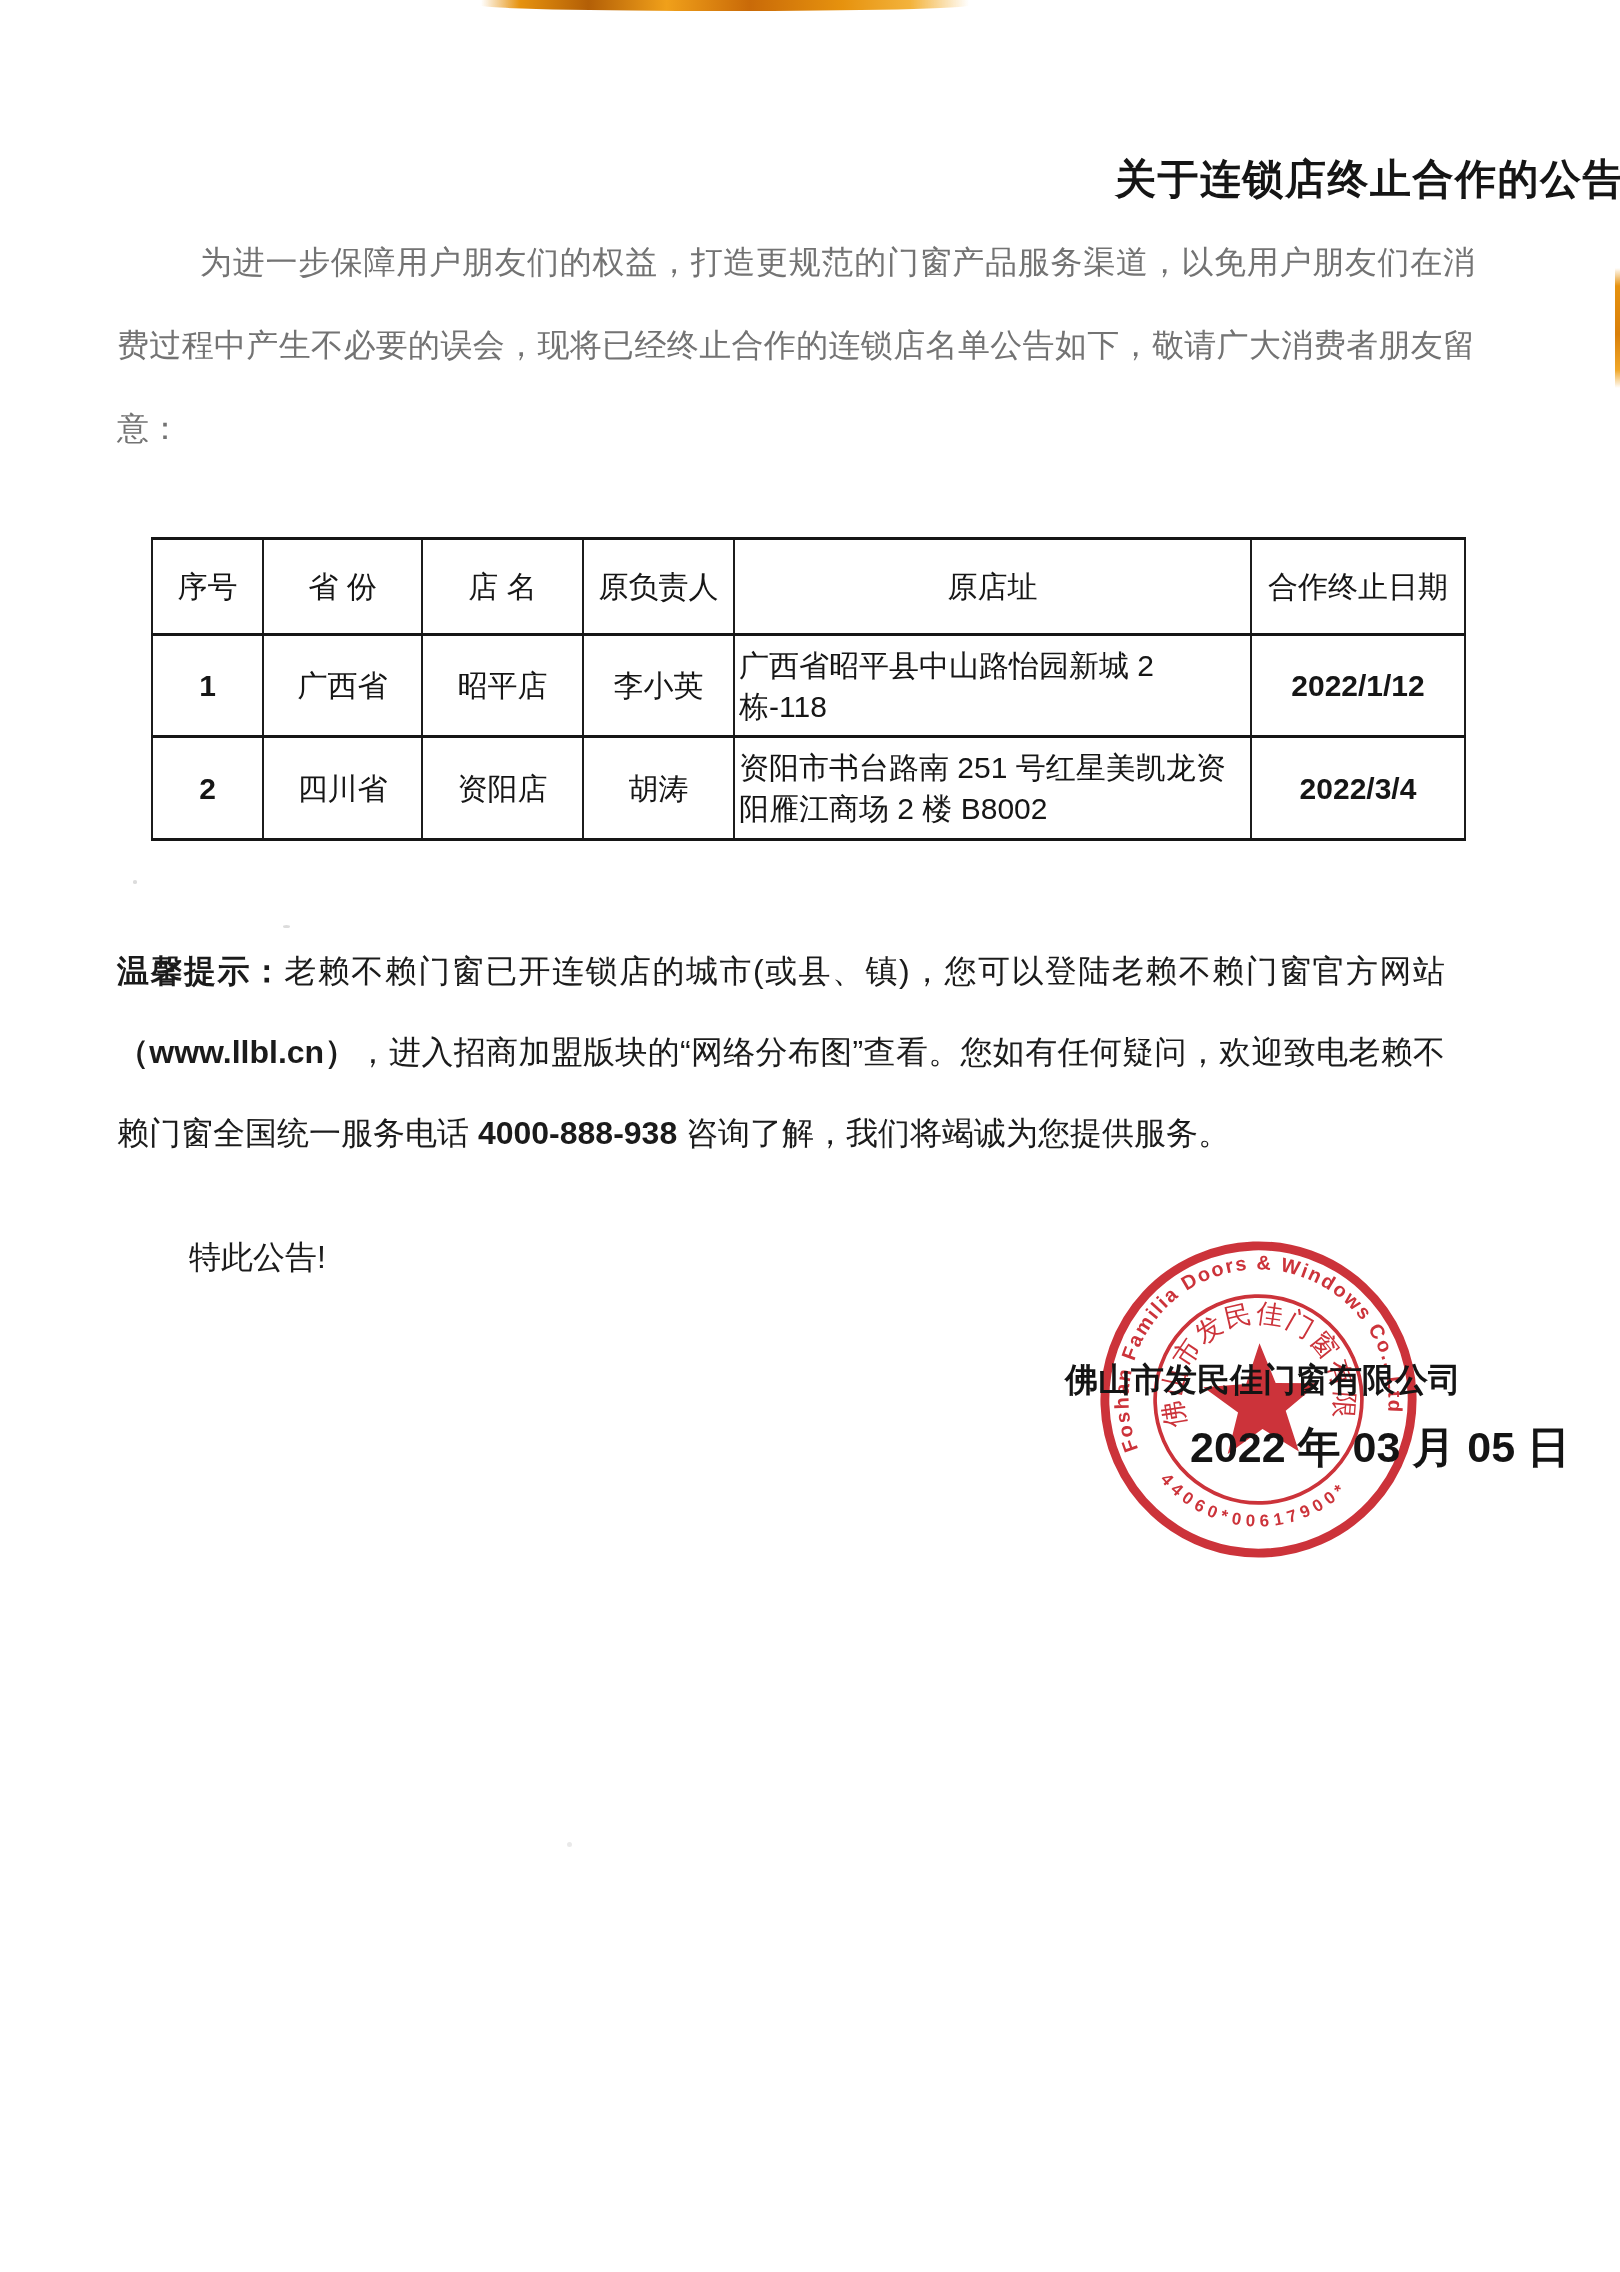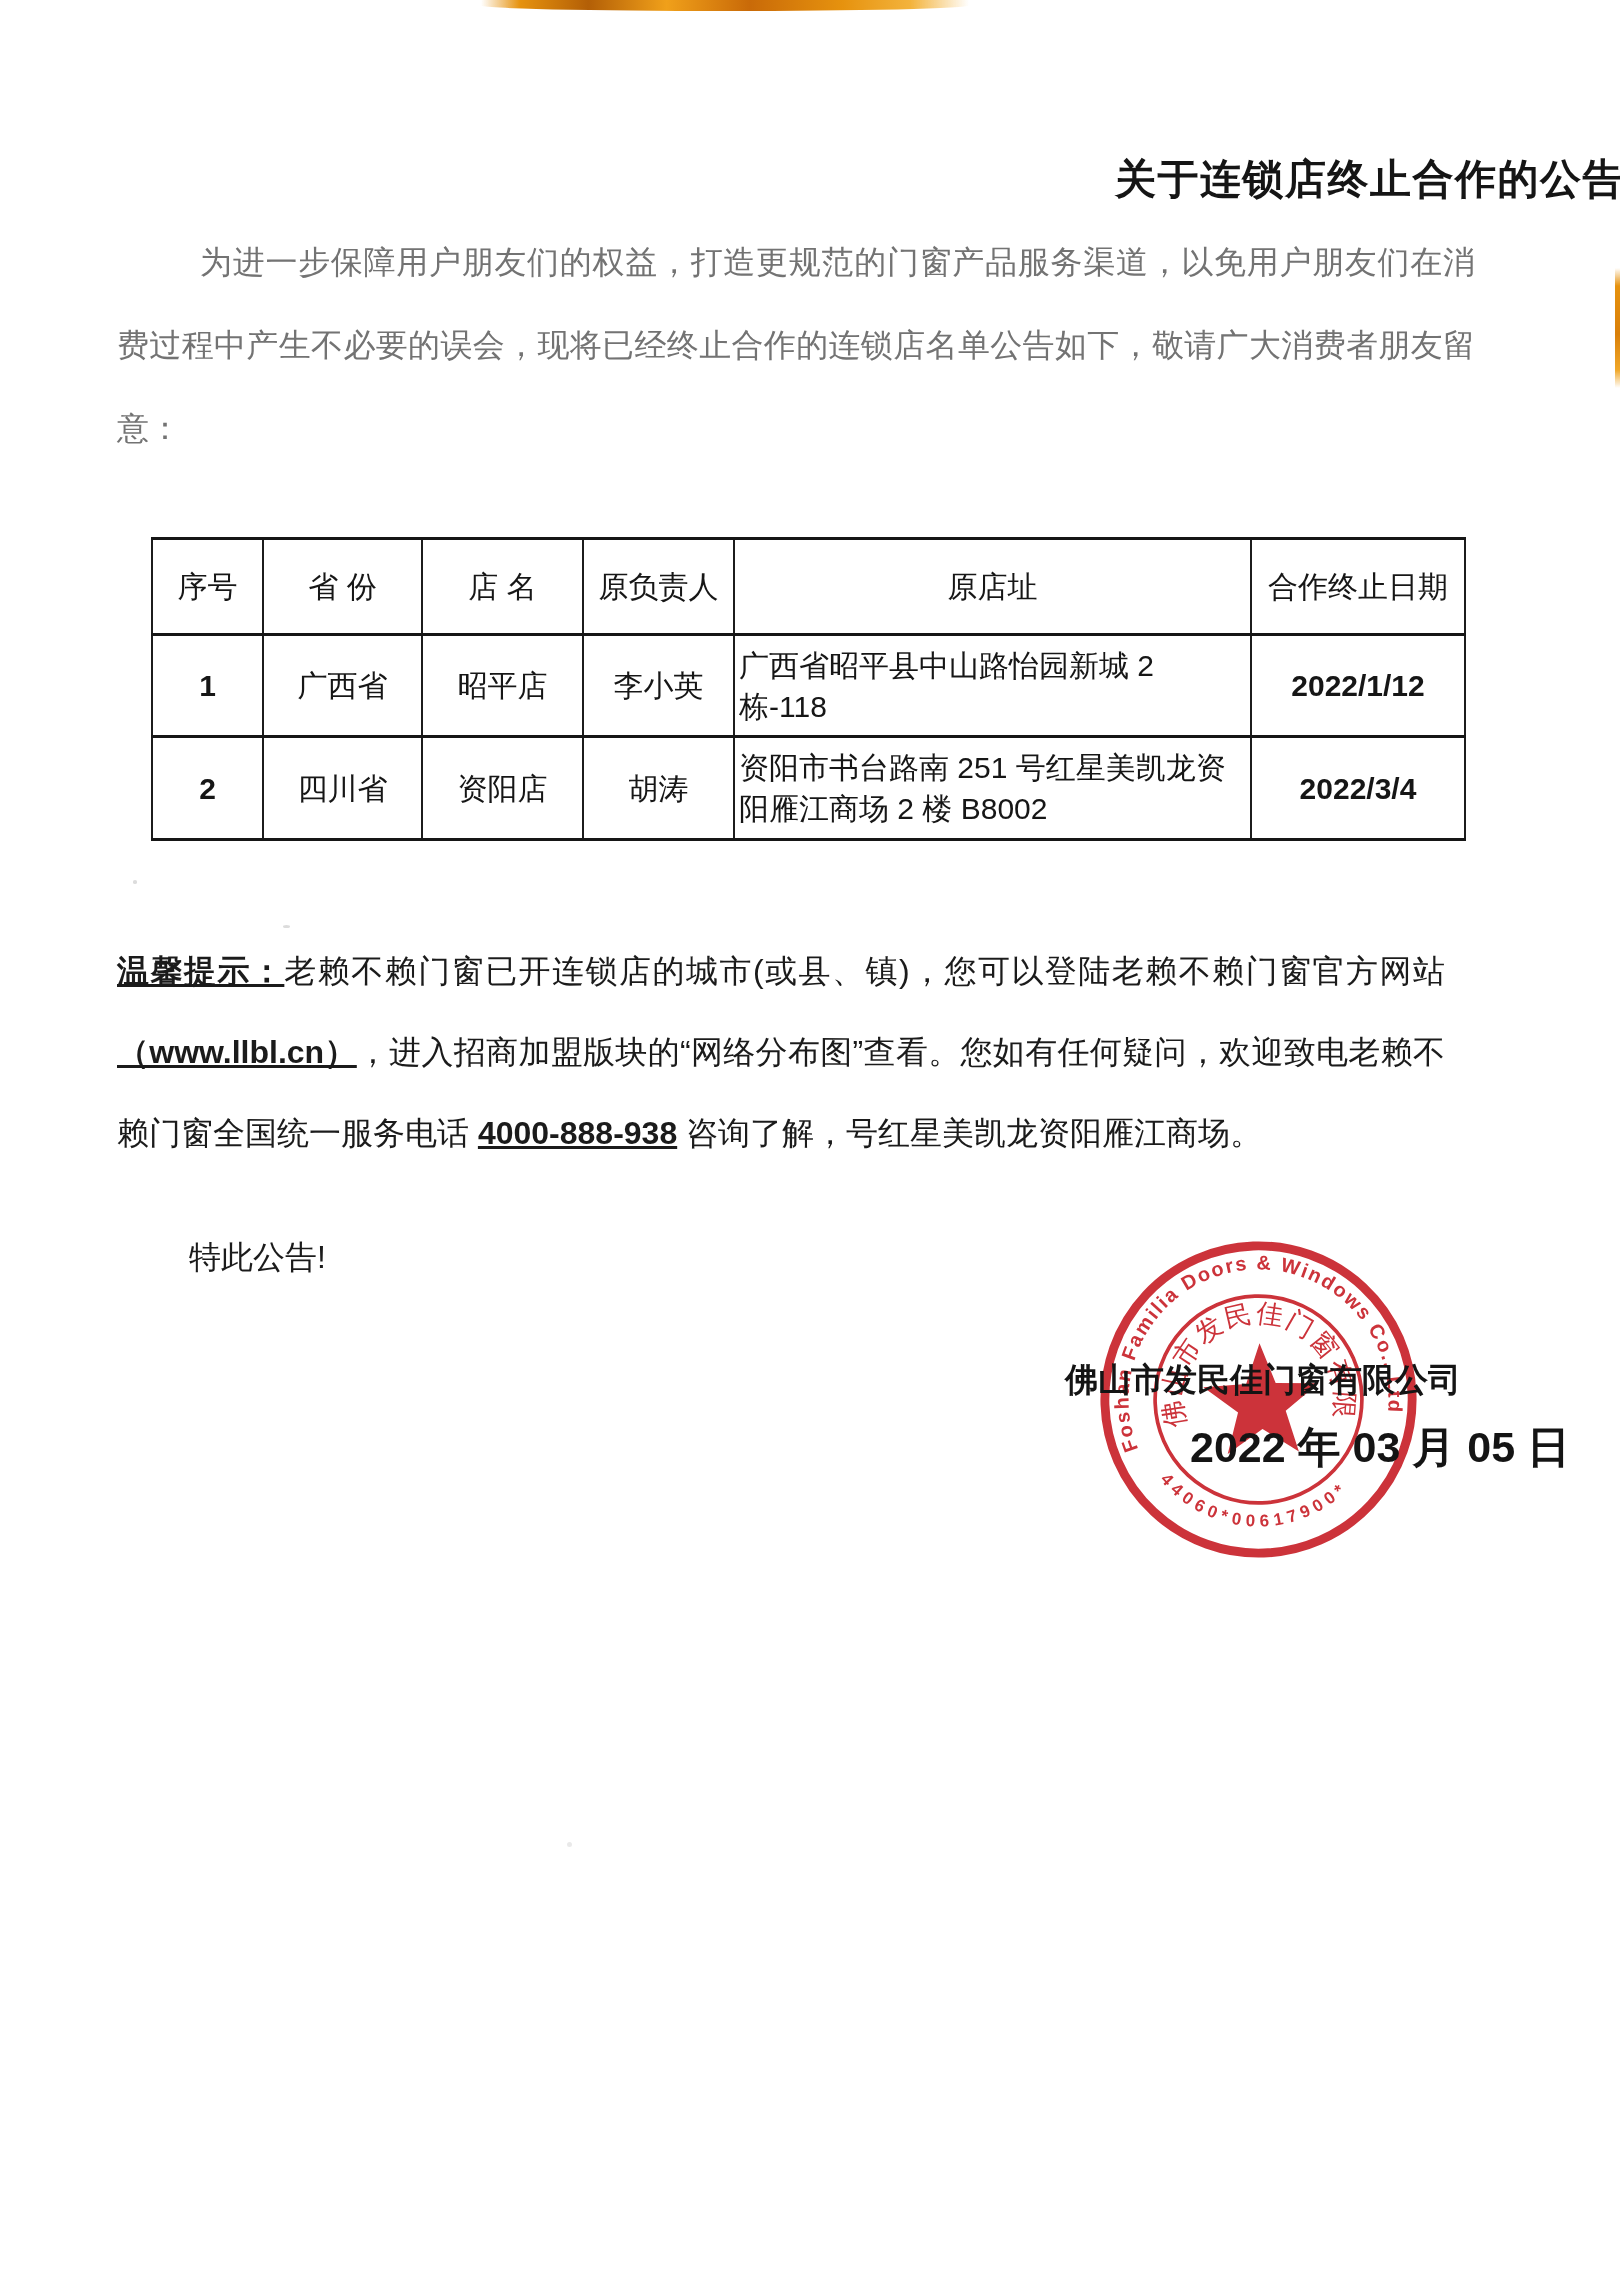--- a/index.html
+++ b/index.html
@@ -35,21 +35,21 @@
   
   .intro{
     position:absolute;left:117px;top:221px;width:1358px;
     font-size:32px;line-height:83px;text-align:justify;text-indent:83px;
     color:#737373;
   }
   .notice{
     position:absolute;left:117px;top:931px;width:1328px;
     font-size:32px;line-height:81px;text-align:justify;color:#1b1b1b;
   }
-  .notice .b{font-weight:700;text-decoration:underline;}
+  .notice .b{font-weight:700;}
   .closing{
     position:absolute;left:189px;top:1238px;font-size:32px;line-height:38px;color:#1b1b1b;
   }
 
   
   table.stores{
     position:absolute;left:151px;top:537px;width:1312px;
     border-collapse:collapse;table-layout:fixed;
     font-size:30px;color:#161616;border-radius:17px;
   }
@@ -137,21 +137,21 @@
         <td class="num">2</td>
         <td>四川省</td>
         <td>资阳店</td>
         <td>胡涛</td>
         <td class="addr">资阳市书台路南 251 号红星美凯龙资阳雁江商场 2 楼 B8002</td>
         <td class="date">2022/3/4</td>
       </tr>
     </tbody>
   </table>
 
-  <div class="notice"><span class="b">温馨提示：</span><span>老赖不赖门窗已开连锁店的城市(或县、镇)，您可以登陆老赖不赖门窗官方网站</span><span class="b">（www.llbl.cn）</span><span>，进入招商加盟版块的“网络分布图”查看。您如有任何疑问，欢迎致电老赖不赖门窗全国统一服务电话 </span><span class="b">4000-888-938</span><span> 咨询了解，号红星美凯龙资阳雁江商场。</span></div>
+  <div class="notice"><span class="b">温馨提示：</span><span>老赖不赖门窗已开连锁店的城市(或县、镇)，您可以登陆老赖不赖门窗官方网站</span><span class="b">（www.llbl.cn）</span><span>，进入招商加盟版块的“网络分布图”查看。您如有任何疑问，欢迎致电老赖不赖门窗全国统一服务电话 </span><span class="b">4000-888-938</span><span> 咨询了解，我们将竭诚为您提供服务。</span></div>
 
   <div class="closing">特此公告!</div>
 
   <svg class="stamp" viewBox="0 0 440 440">
     <circle cx="220" cy="220" r="208" fill="none" stroke-width="12" stroke="#c8222a"></circle>
     <circle cx="220" cy="220" r="140" fill="none" stroke-width="5" stroke="#c8222a"></circle>
     <defs>
       <path id="arc-en" d="M 60.5 294.4 A 176 176 0 1 1 379.5 294.4" fill="none"></path>
       <path id="arc-digits" d="M 71.1 306 A 172 172 0 0 0 368.9 306" fill="none"></path>
       <path id="arc-cn" d="M 122.3 255.6 A 104 104 0 1 1 317.7 255.6" fill="none"></path>

